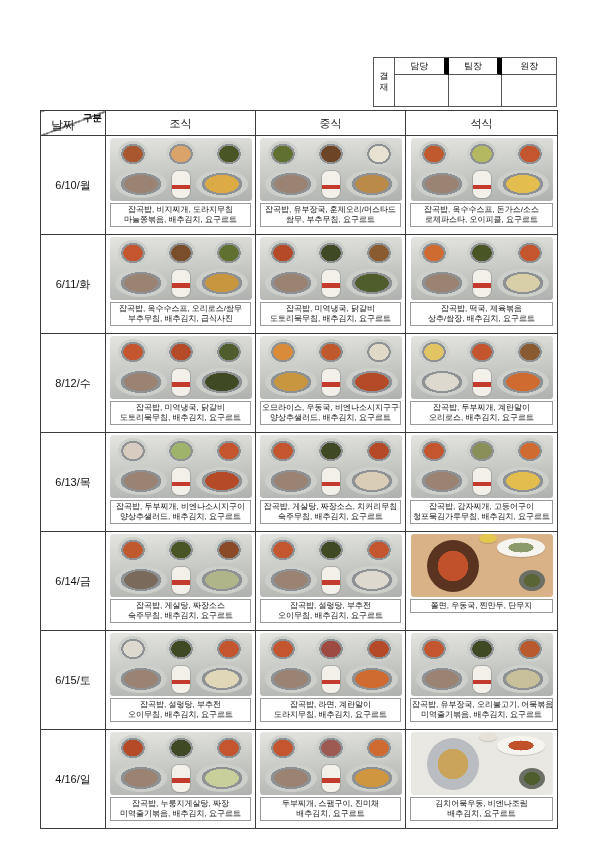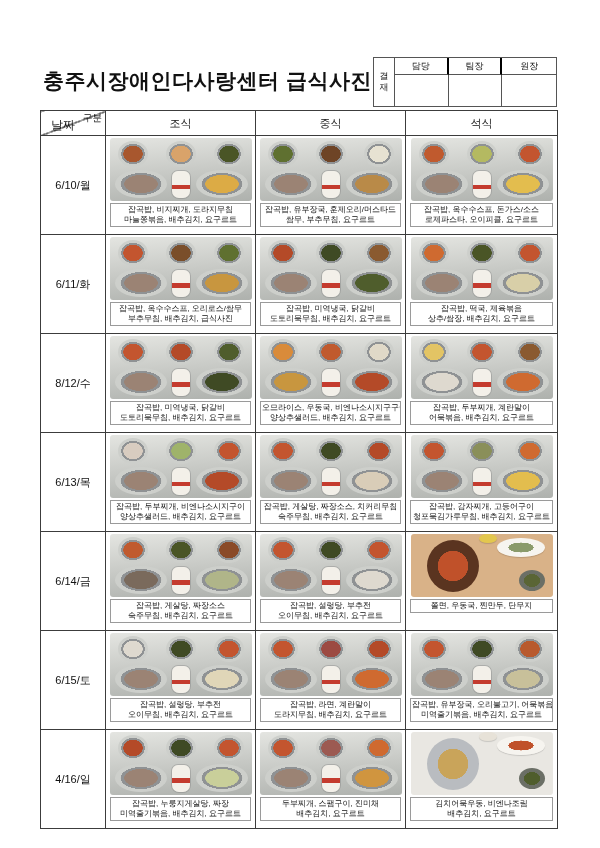--- a/index.html
+++ b/index.html
@@ -17,34 +17,34 @@
   .approval {
     position:absolute; right:0; top:2px; width:184px; height:50px;
     border:1px solid #555; display:grid;
     grid-template-columns:21px 1fr 1fr 1fr; grid-template-rows:17px 1fr;
     box-sizing:border-box; background:#fff;
   }
   .approval .stamp {
     grid-row:1 / span 2; display:flex; flex-direction:column; align-items:center;
     justify-content:center; font-size:9px; line-height:11px; border-right:1px solid #555;
   }
-  .approval .acol { border-right:2px solid #000000; border-bottom:1px solid #555;
+  .approval .acol { border-right:5px solid #000000; border-bottom:1px solid #555;
     display:flex; align-items:center; justify-content:center; font-size:9px; }
   .approval .acol:nth-of-type(4) { border-right:none; }
   .approval .asig { border-right:1px solid #555; }
   .approval .asig:last-child { border-right:none; }
   
   .grid { position:absolute; left:40px; top:110px; }
   table { border-collapse:collapse; table-layout:fixed; width:517px; }
   td { border:1px solid #3c3c3c; padding:0; vertical-align:top; box-sizing:border-box; }
   tr.head td { height:25px; vertical-align:middle; text-align:center;
     font-size:11px; }
   .corner { position:relative; overflow:hidden;
     background:linear-gradient(to bottom right, transparent calc(50% - 0.6px), #3c3c3c calc(50% - 0.6px), #3c3c3c calc(50% + 0.6px), transparent calc(50% + 0.6px)); }
-  .corner .tr-label { position:absolute; top:1px; right:3px; font-size:9.5px; }
+  .corner .tr-label { position:absolute; top:1px; right:3px; font-size:9.5px;font-weight:bold; }
   .corner .bl-label { position:absolute; bottom:1px; left:10px; font-size:12px; }
   td.date-cell { vertical-align:middle; text-align:center; font-size:11px; height:99px; }
   td.meal-cell { height:99px; }
   
   .photo { position:relative; width:142px; height:63px; margin:2px auto 0;
     border-radius:3px; overflow:hidden; }
   .photo.tray { background:linear-gradient(175deg,#e4e5e1 0%,#c6c8c4 55%,#aeb1ad 100%); }
   .blob { position:absolute; border-radius:50%; }
   .bottle { position:absolute; left:62px; top:33px; width:18px; height:27px;
     border-radius:6px 6px 7px 7px;
@@ -56,21 +56,20 @@
   .cap { margin:2px 4px 0; border:1px solid #9a9a9a; text-align:center;
     font-size:8px; line-height:10px; padding:1px 1px; background:#fff;
     white-space:nowrap; overflow:hidden; }
 </style>
 </head>
 <body>
 
 <div class="page">
 
   <div class="header">
-    <div class="title">충주시장애인다사랑센터 급식사진</div>
 
     <div class="approval">
       <div class="stamp">
         <span>결</span>
         <span>재</span>
       </div>
       <div class="acol">담당</div>
       <div class="acol">팀장</div>
       <div class="acol" style="border-right:none">원장</div>
       <div class="asig"></div>
@@ -223,21 +222,21 @@
               <div class="photo tray">
                 <div class="blob" style="left: 8px; top: 3px; width: 30px; height: 26px; background: radial-gradient(closest-side, rgb(227, 196, 100) 0px, rgb(227, 196, 100) 64%, rgb(143, 146, 148) 65%, rgb(143, 146, 148) 78%, rgb(205, 207, 203) 79%);"></div>
                 <div class="blob" style="left: 56px; top: 3px; width: 30px; height: 26px; background: radial-gradient(closest-side, rgb(195, 85, 47) 0px, rgb(195, 85, 47) 64%, rgb(143, 146, 148) 65%, rgb(143, 146, 148) 78%, rgb(205, 207, 203) 79%);"></div>
                 <div class="blob" style="left: 104px; top: 3px; width: 30px; height: 26px; background: radial-gradient(closest-side, rgb(138, 90, 48) 0px, rgb(138, 90, 48) 64%, rgb(143, 146, 148) 65%, rgb(143, 146, 148) 78%, rgb(205, 207, 203) 79%);"></div>
                 <div class="blob" style="left: 5px; top: 32px; width: 52px; height: 28px; background: radial-gradient(closest-side, rgb(222, 217, 207) 0px, rgb(222, 217, 207) 64%, rgb(143, 146, 148) 65%, rgb(143, 146, 148) 78%, rgb(205, 207, 203) 79%);"></div>
                 <div class="blob" style="left: 86px; top: 32px; width: 52px; height: 28px; background: radial-gradient(closest-side, rgb(207, 106, 48) 0px, rgb(207, 106, 48) 64%, rgb(143, 146, 148) 65%, rgb(143, 146, 148) 78%, rgb(205, 207, 203) 79%);"></div>
                 <div class="bottle"></div>
               </div>
               <div class="cap">
                 <div>잡곡밥, 두부찌개, 계란말이</div>
-                <div>어묵볶음, 배추김치, 요구르트</div>
+                <div>오리로스, 배추김치, 요구르트</div>
               </div>
             </td>
           </tr>
           <tr>
             <td class="date-cell">6/13/목</td>
             <td class="meal-cell">
               <div class="photo tray">
                 <div class="blob" style="left: 8px; top: 3px; width: 30px; height: 26px; background: radial-gradient(closest-side, rgb(216, 204, 192) 0px, rgb(216, 204, 192) 64%, rgb(143, 146, 148) 65%, rgb(143, 146, 148) 78%, rgb(205, 207, 203) 79%);"></div>
                 <div class="blob" style="left: 56px; top: 3px; width: 30px; height: 26px; background: radial-gradient(closest-side, rgb(159, 179, 106) 0px, rgb(159, 179, 106) 64%, rgb(143, 146, 148) 65%, rgb(143, 146, 148) 78%, rgb(205, 207, 203) 79%);"></div>
                 <div class="blob" style="left: 104px; top: 3px; width: 30px; height: 26px; background: radial-gradient(closest-side, rgb(195, 85, 47) 0px, rgb(195, 85, 47) 64%, rgb(143, 146, 148) 65%, rgb(143, 146, 148) 78%, rgb(205, 207, 203) 79%);"></div>

